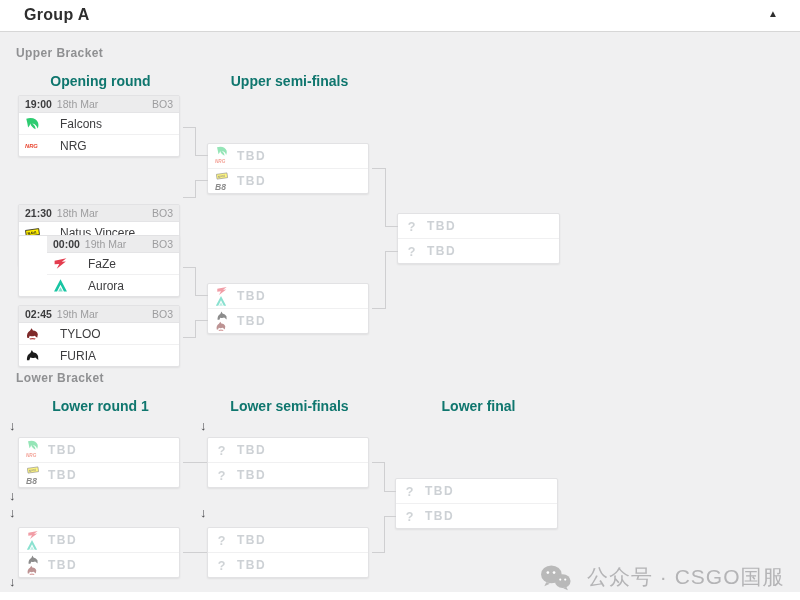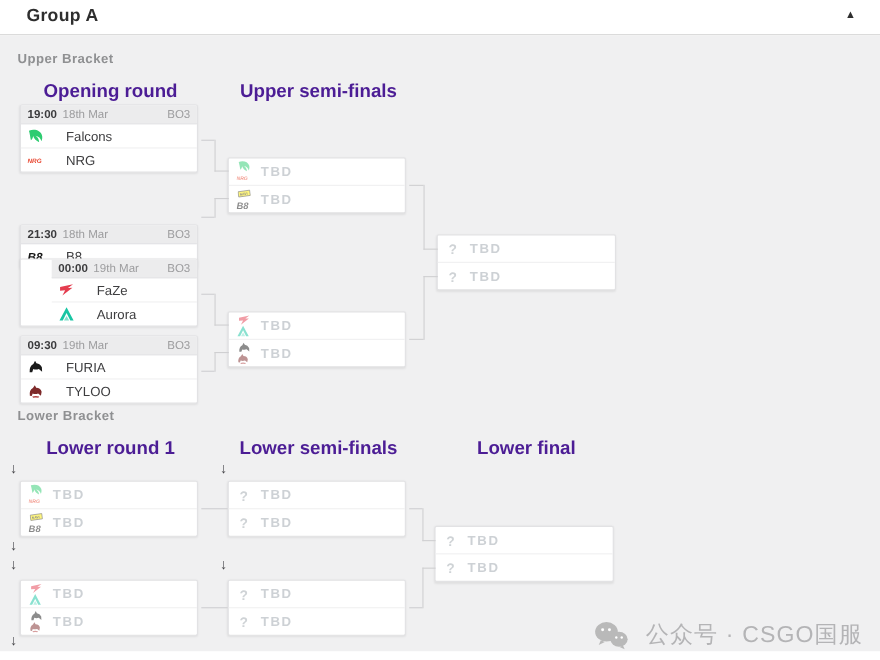--- a/index.html
+++ b/index.html
@@ -8,21 +8,21 @@
 
   
   .hdrbar{position:absolute;left:0;top:0;width:800px;height:31px;background:#fff;border-bottom:1px solid #d7d7d7;}
   .grptitle{position:absolute;left:24px;top:6px;font-size:16px;font-weight:bold;color:#2e2e2e;letter-spacing:.3px;}
   .caret{position:absolute;right:22px;top:9px;font-size:10px;color:#2e2e2e;cursor:pointer;line-height:1;}
 
   
   .panel{position:absolute;left:0;top:32px;width:800px;height:560px;background:#f0f0f1;}
 
   .seclabel{position:absolute;font-size:12px;font-weight:bold;color:#8f9092;letter-spacing:.4px;}
-  .colhead{position:absolute;width:165px;text-align:center;font-size:17px;font-weight:bold;color:#4c1d95;}
+  .colhead{position:absolute;width:165px;text-align:center;font-size:14px;font-weight:bold;color:#0f766e;}
 
   
   .match{position:absolute;width:162px;background:#fff;border:1px solid #e2e2e4;border-radius:2px;
          box-shadow:0 1px 2px rgba(0,0,0,.07);box-sizing:border-box;}
   .mhdr{height:16px;background:#ececed;display:flex;align-items:center;gap:5px;padding:0 6px;
         font-size:10.5px;border-bottom:1px solid #e4e4e6;}
   .mtime{font-weight:bold;color:#3c3c3e;}
   .mdate{color:#9d9d9f;}
   .mfmt{margin-left:auto;color:#9d9d9f;}
   .trow{height:21px;display:flex;align-items:center;gap:20px;padding:0 6px;font-size:12px;color:#3d3d3f;
@@ -101,20 +101,31 @@
 
   <div class="match" style="left:18px;top:165px;margin-top:39px;">
     <div class="mhdr">
       <span class="mtime">21:30</span>
       <span class="mdate">18th Mar</span>
       <span class="mfmt">BO3</span>
     </div>
     <div class="trow">
       <span class="ticon">
           <svg viewBox="0 0 14 14">
+            <g transform="rotate(-8 7 7)">
+              <rect x="0.8" y="4.2" width="12.4" height="5.6" fill="#ffee00" stroke="#1a1a1a" stroke-width="0.7"></rect>
+              <text x="2.2" y="8.6" font-size="3.6" font-weight="bold" fill="#1a1a1a">NAVI</text>
+            </g>
+          </svg>
+        </span>
+      <span>Natus Vincere</span>
+    </div>
+    <div class="trow">
+      <span class="ticon">
+          <svg viewBox="0 0 14 14">
             <text x="0" y="11.4" font-size="10" font-weight="bold" font-style="italic" fill="#161616">B8</text>
           </svg>
         </span>
       <span>B8</span>
     </div>
   </div>
 
   <div class="match" style="left:18px;top:235px;padding-left:28px;">
     <div class="mhdr">
       <span class="mtime">00:00</span>
@@ -135,40 +146,40 @@
             <path d="M7 1.2 L13 12.5 L10.2 12.5 L7 6.2 L3.8 12.5 L1 12.5 Z" fill="#18c5a3"></path>
             <path d="M4.8 12.5 L7 8.6 L9.2 12.5 Z" fill="#18c5a3" opacity="0.55"></path>
           </svg>
         </span>
       <span>Aurora</span>
     </div>
   </div>
 
   <div class="match" style="left:18px;top:305px;">
     <div class="mhdr">
-      <span class="mtime">09:30</span>
+      <span class="mtime">02:45</span>
       <span class="mdate">19th Mar</span>
       <span class="mfmt">BO3</span>
     </div>
     <div class="trow">
       <span class="ticon">
           <svg viewBox="0 0 14 14">
-            <path d="M1.8 11.5 Q1.4 6.5 5 4.6 L6.4 1.8 L7.6 4 Q10.8 4.4 12.2 7.4 L12.4 11.2 L9.6 8.8 Q7.2 9.8 4.9 8.9 L4 11.5 Z" fill="#1b1b1b"></path>
-          </svg>
-        </span>
-      <span>FURIA</span>
-    </div>
-    <div class="trow">
-      <span class="ticon">
-          <svg viewBox="0 0 14 14">
             <path d="M2 11 Q1.2 6.4 4.6 4.4 L6.2 2 L7.4 4.2 Q11 4.2 12 7.6 L11.4 11 L9 9 Q6.4 10 4.4 9 L3.6 11.2 Z" fill="#7e2a2a"></path>
             <path d="M4 11.6 Q7 10.6 10 11.6 L9.2 12.7 Q7 12.1 4.8 12.7 Z" fill="#b04040"></path>
           </svg>
         </span>
       <span>TYLOO</span>
+    </div>
+    <div class="trow">
+      <span class="ticon">
+          <svg viewBox="0 0 14 14">
+            <path d="M1.8 11.5 Q1.4 6.5 5 4.6 L6.4 1.8 L7.6 4 Q10.8 4.4 12.2 7.4 L12.4 11.2 L9.6 8.8 Q7.2 9.8 4.9 8.9 L4 11.5 Z" fill="#1b1b1b"></path>
+          </svg>
+        </span>
+      <span>FURIA</span>
     </div>
   </div>
 
   <div class="match" style="left:207px;top:143px;">
     <div class="srow">
       <span class="stack">
         <span class="sicon si0">
             <svg viewBox="0 0 14 14">
               <path d="M1.2 2.6 C6.5 0.8 11 2.8 12.2 6.2 C12.8 8 12.6 10 11.8 11.6 C11.2 9 9.4 7.4 6.8 6.9 C8.8 8.2 9.8 10 9.9 12.4 C7.4 11.3 5.6 9.5 4.8 7.1 C4.6 8.6 4 9.8 2.9 10.8 C2.3 7.9 2 5.2 1.2 2.6 Z" fill="#2ecc71"></path>
             </svg>

